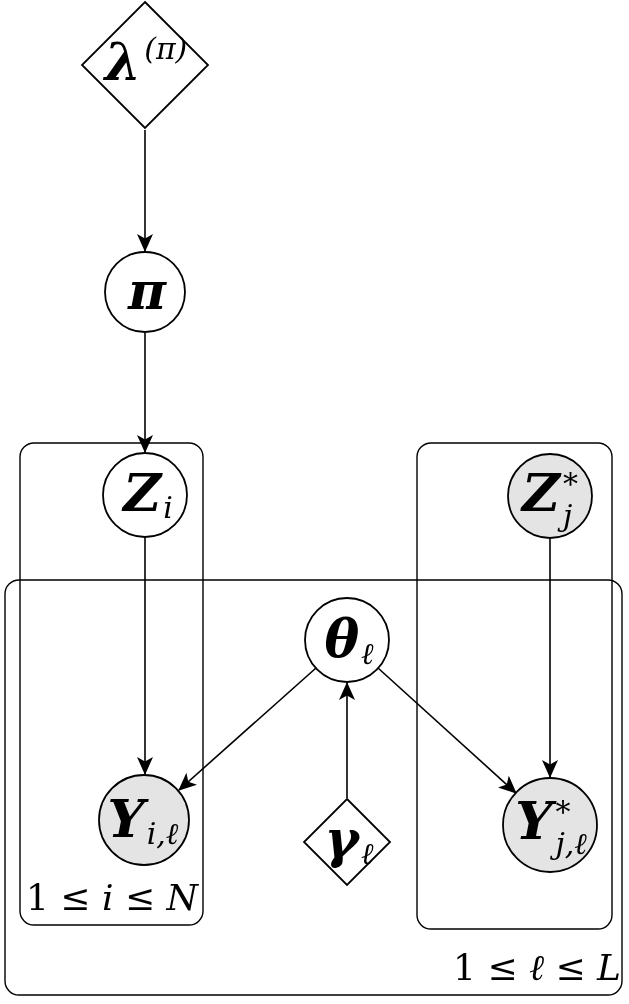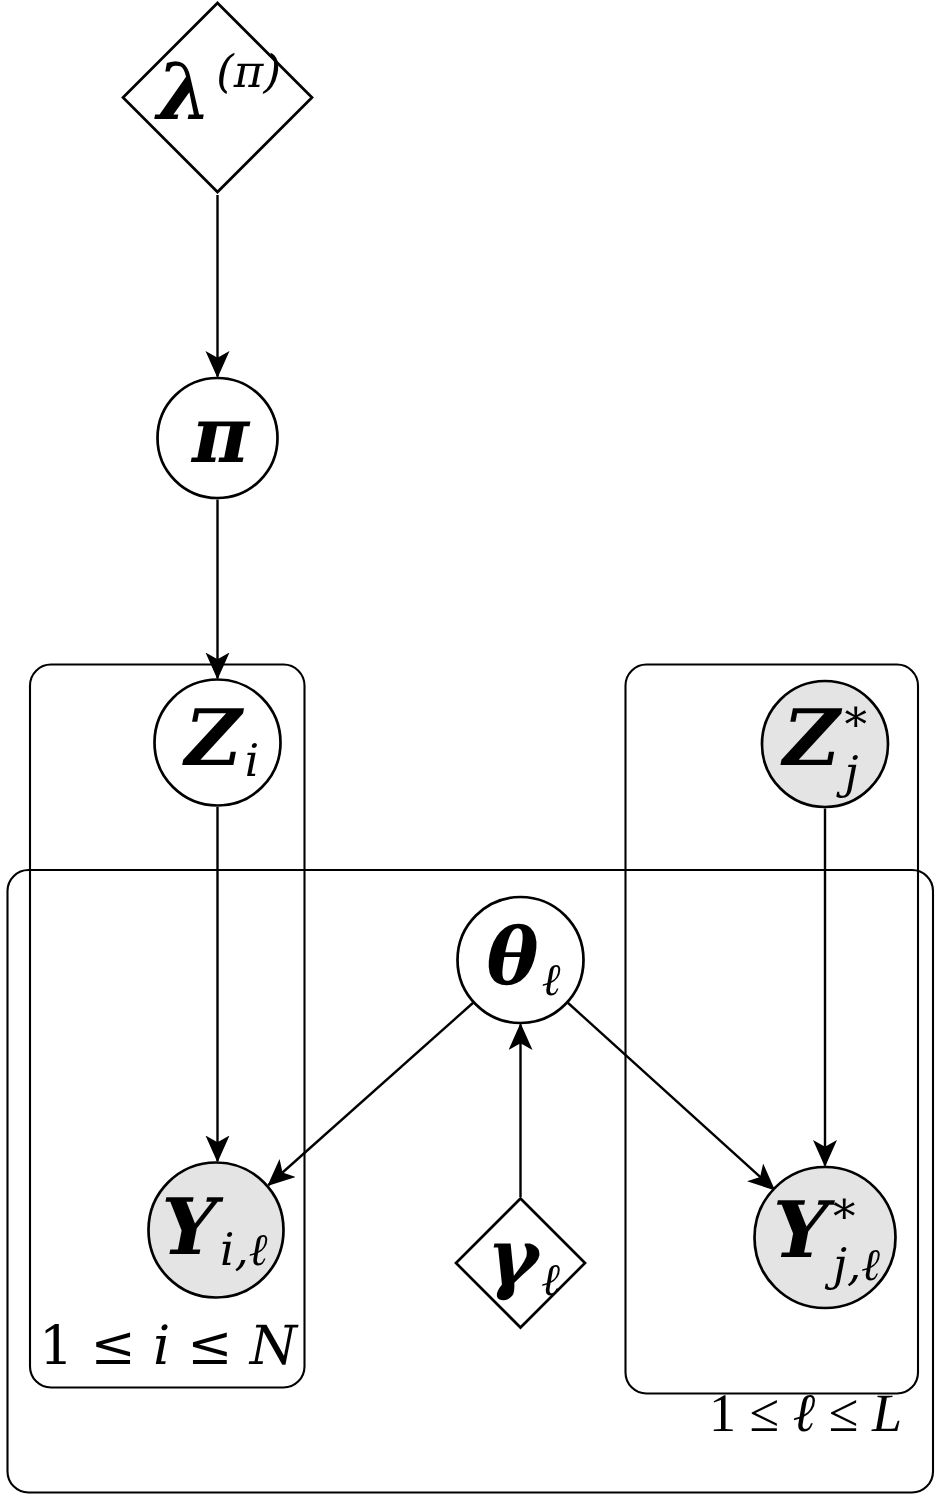--- a/index.html
+++ b/index.html
@@ -144,15 +144,15 @@
     <span>Y</span>
     <span class="supsub">
       <span class="ss-sup">*</span>
       <span class="ss-sub">j,ℓ</span>
     </span>
   </div>
 
   <div class="plabel" style="left:112px; top:898px;"><span>1 ≤ </span><span class="var">i</span><span> ≤ </span><span class="var">N</span></div>
 
 
-  <div class="plabel" style="left:537px; top:942px;font-family:Liberation Serif, serif;"><span>1 ≤ </span><span class="var">ℓ</span><span> ≤ </span><span class="var">L</span></div>
+  <div class="plabel" style="left:537px; top:968px;"><span>1 ≤ </span><span class="var">ℓ</span><span> ≤ </span><span class="var">L</span></div>
 
 </div>
 
 </body></html>

